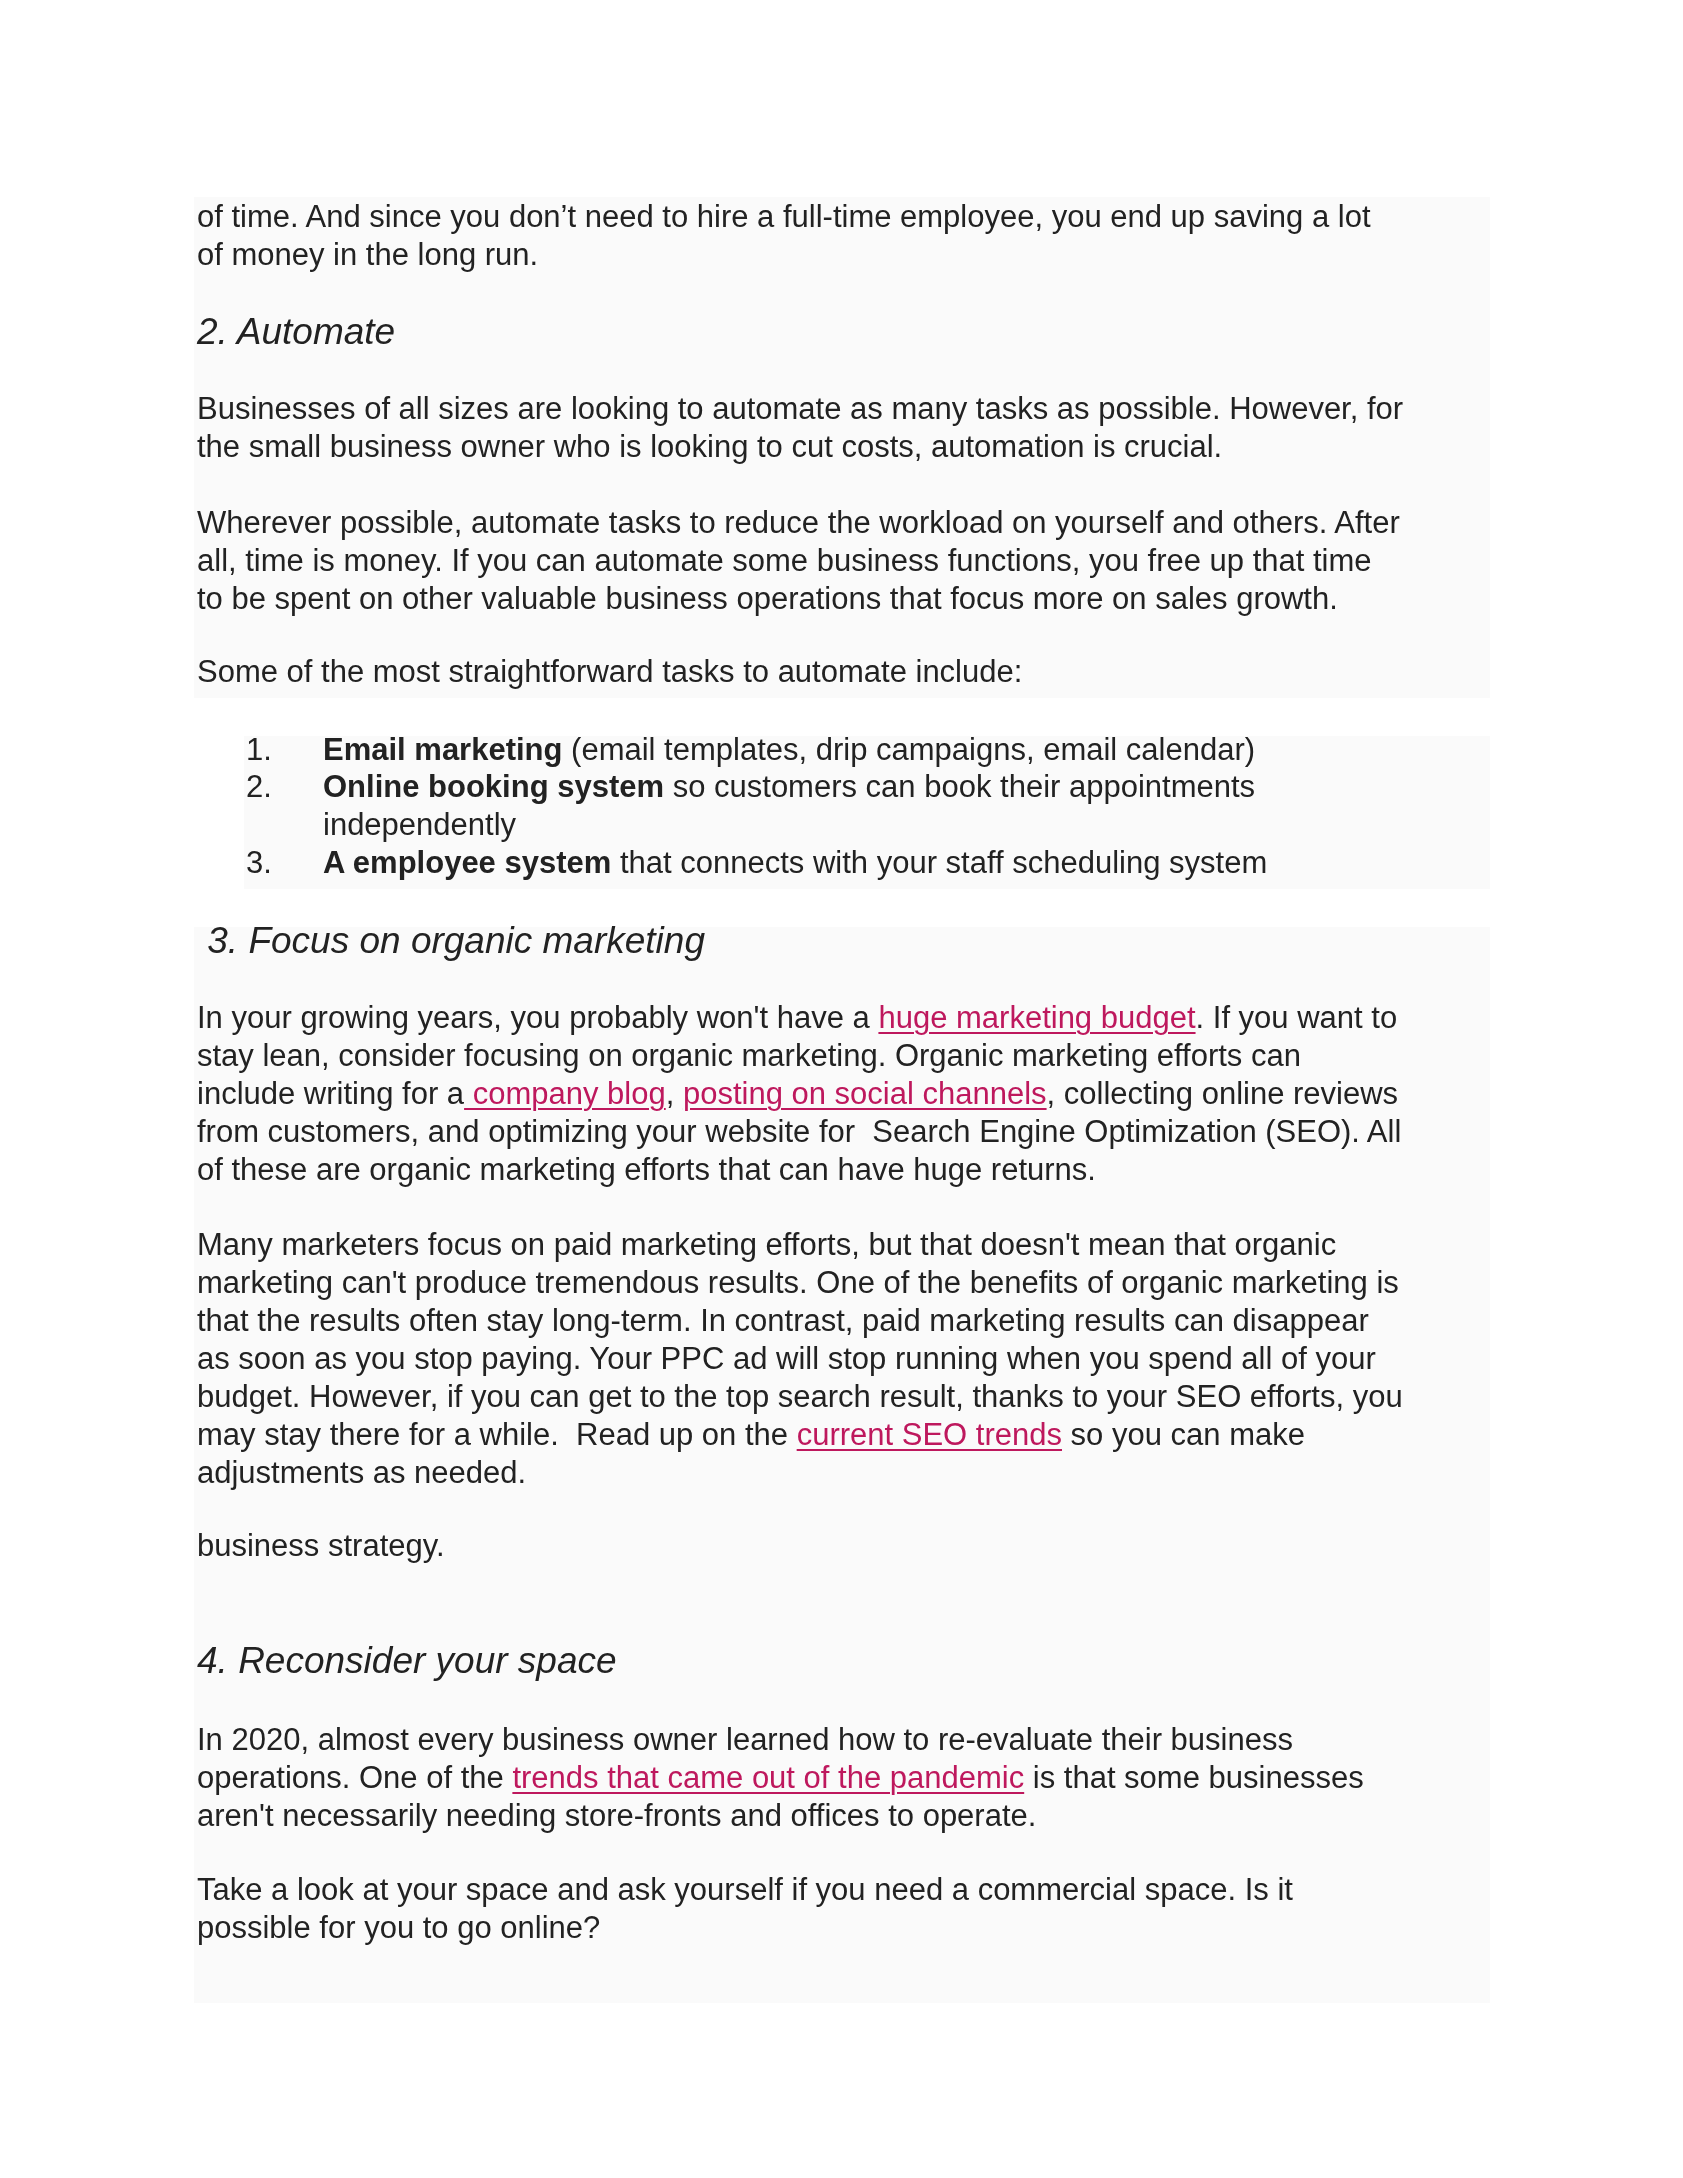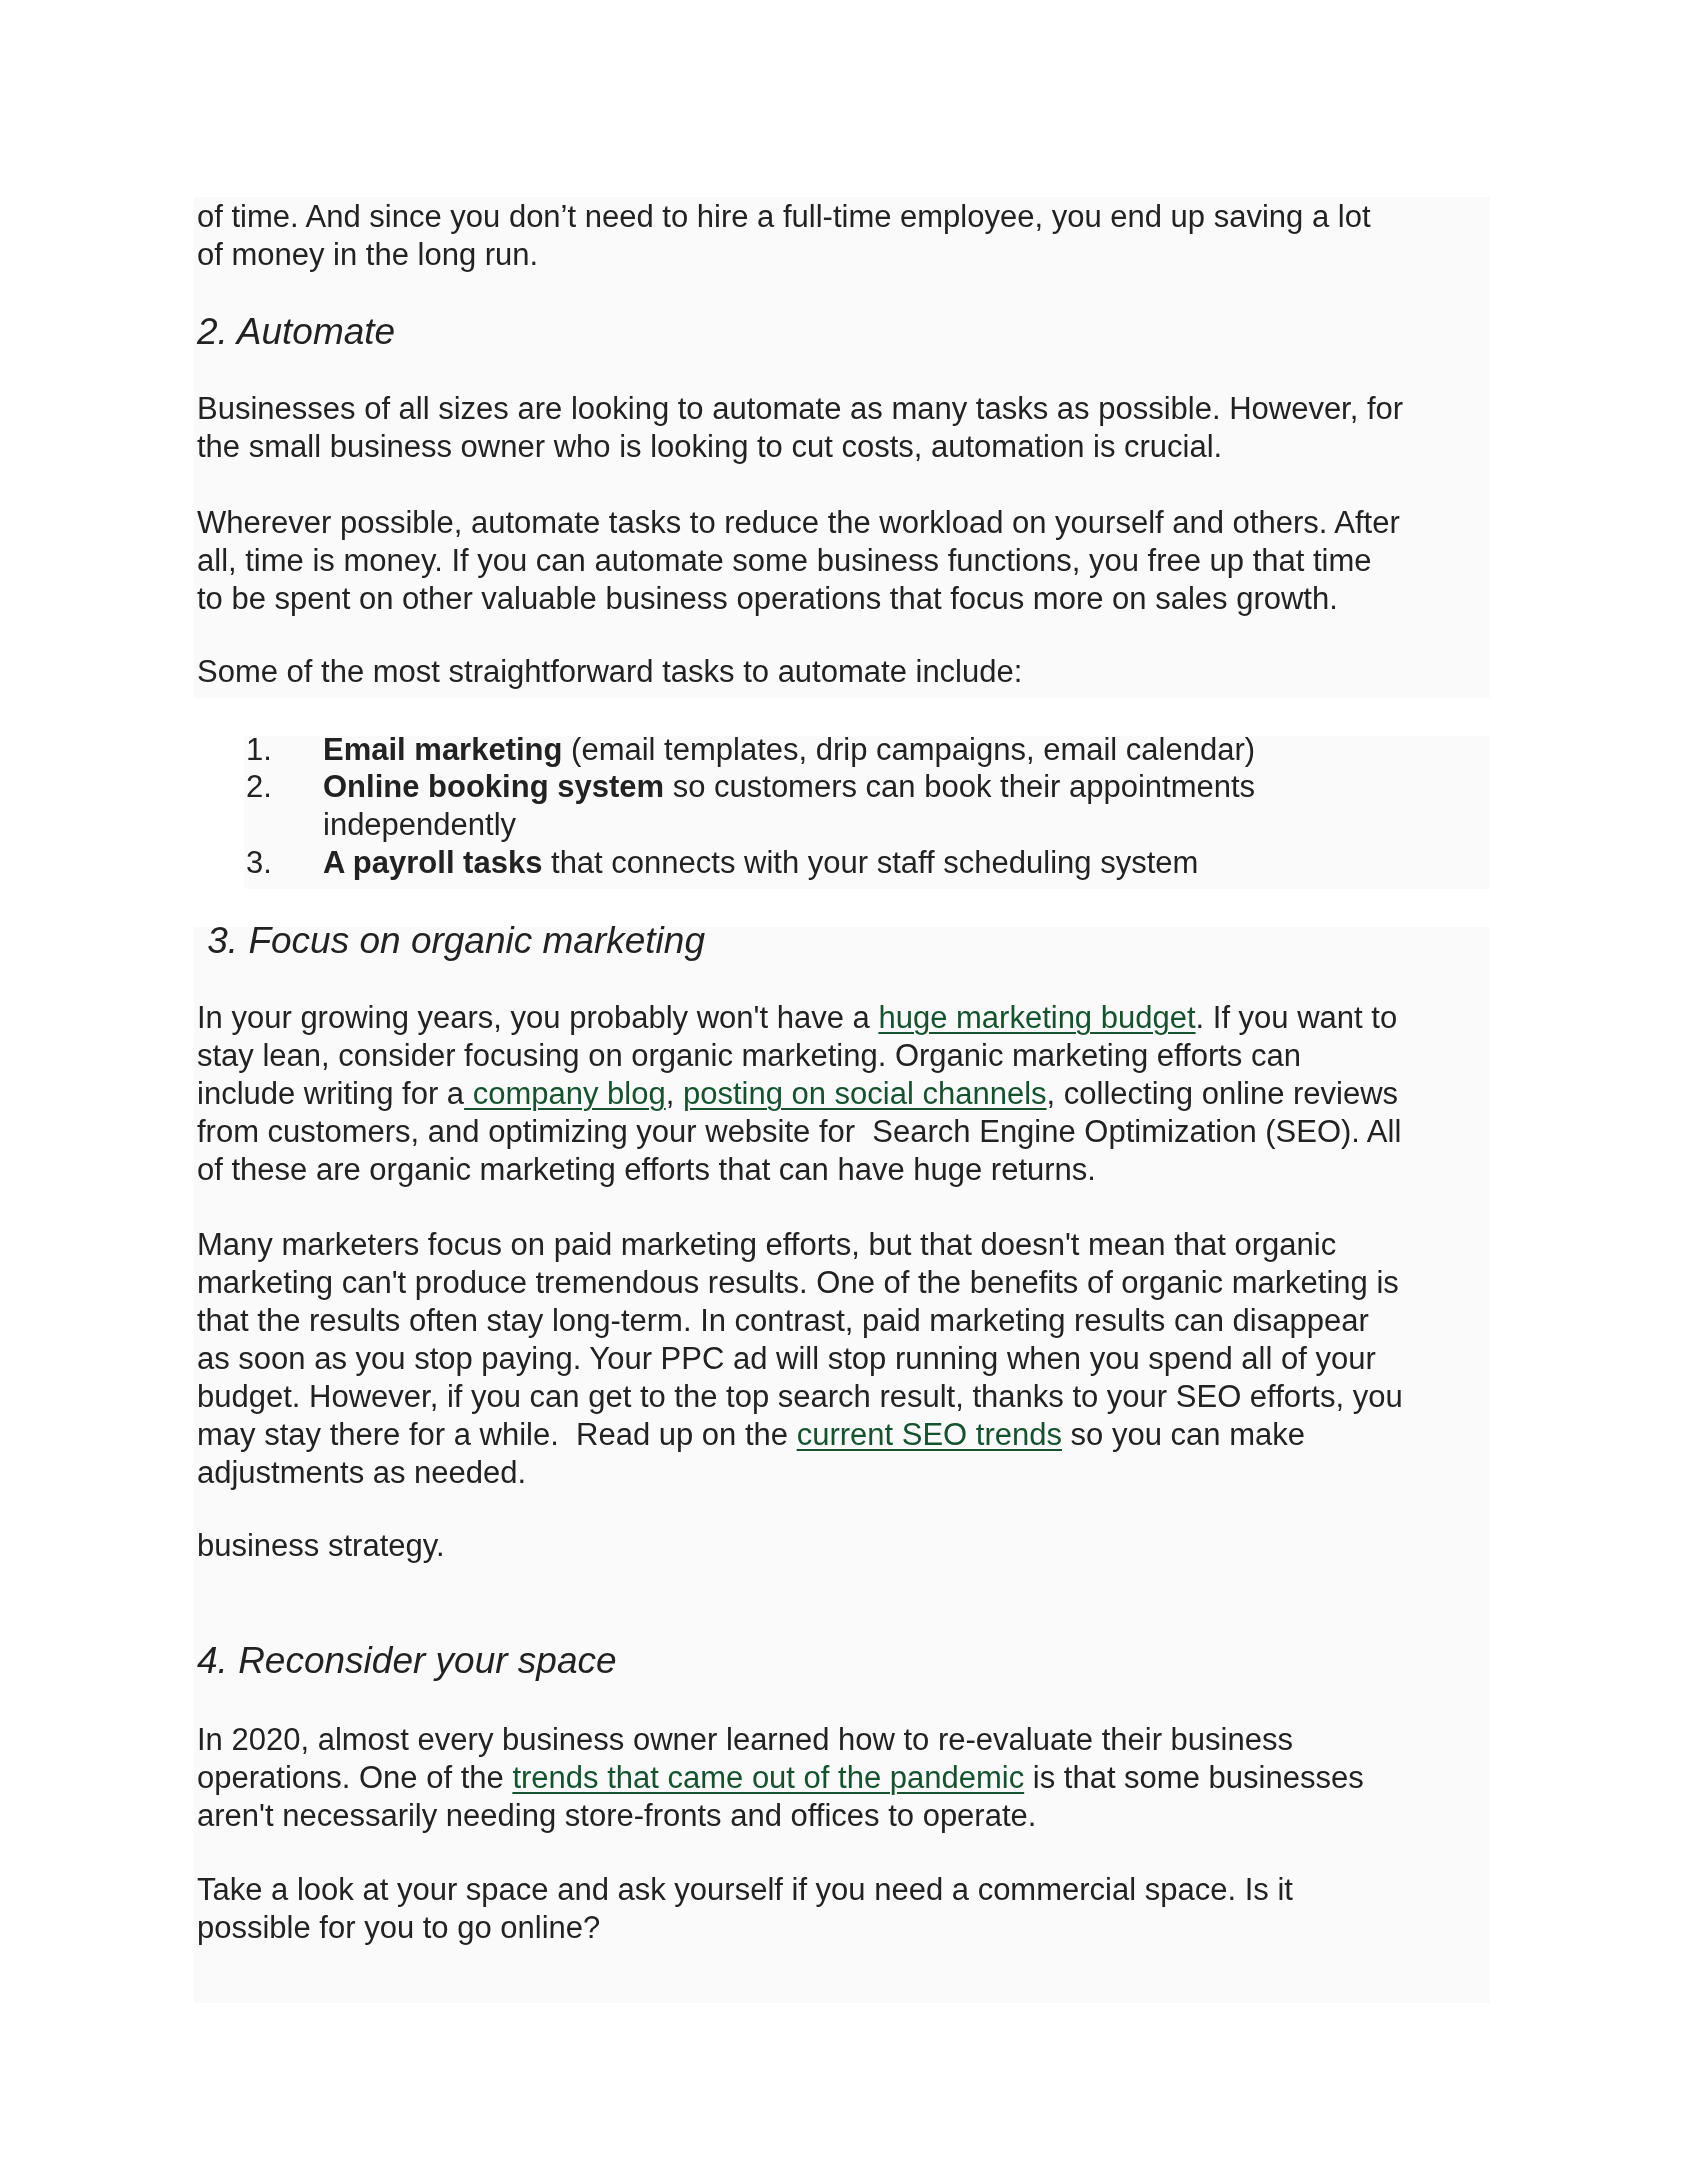--- a/index.html
+++ b/index.html
@@ -2,21 +2,21 @@
 <html><head>
 <meta charset="utf-8">
 <style>
   html, body { margin:0; padding:0; background:#ffffff; }
   body { width:1683px; height:2178px; position:relative; overflow:hidden;
          font-family:"Liberation Sans", sans-serif; color:#222222; }
   .band { position:absolute; background:#fafafa; }
   .blk { position:absolute; left:197px; width:1297px; font-size:31px; line-height:38px; margin:0; white-space:nowrap; }
   .h { position:absolute; left:197px; font-size:37px; line-height:44px; margin:0; font-weight:normal; white-space:nowrap;font-style:italic; }
   .line { display:block; height:38px; }
-  a { color:#14532d; text-decoration:underline; text-decoration-thickness:2px; text-underline-offset:4px; }
+  a { color:#be185d; text-decoration:underline; text-decoration-thickness:2px; text-underline-offset:4px; }
   b { font-weight:bold; }
   .li { position:absolute; font-size:31px; line-height:38px; white-space:nowrap; }
   .num { position:absolute; left:246px; width:40px; }
   .ltxt { position:absolute; left:295px;margin-left:28px; }
 </style>
 </head>
 <body>
 
 <div class="band" style="left:194px;top:197px;width:1296px;height:501px;"></div>
 <div class="band" style="left:244px;top:736px;width:1246px;height:153px;"></div>
@@ -51,21 +51,21 @@
   </div>
   <div class="li" style="top:768px;left:0;">
     <span class="num">2.</span>
     <span class="ltxt"><b>Online booking system</b><span> so customers can book their appointments</span></span>
   </div>
   <div class="li" style="top:806px;left:0;">
     <span class="ltxt">independently</span>
   </div>
   <div class="li" style="top:844px;left:0;">
     <span class="num">3.</span>
-    <span class="ltxt"><b>A payroll tasks</b><span> that connects with your staff scheduling system</span></span>
+    <span class="ltxt"><b>A employee system</b><span> that connects with your staff scheduling system</span></span>
   </div>
 </div>
 
 <h2 class="h" style="top:919px;white-space:pre;"> 3. Focus on organic marketing</h2>
 
 <p class="blk" style="top:999px;">
   <span class="line"><span>In your growing years, you probably won't have a </span><a href="#">huge marketing budget</a><span>. If you want to</span></span>
   <span class="line">stay lean, consider focusing on organic marketing. Organic marketing efforts can</span>
   <span class="line" style="white-space:pre;"><span>include writing for a</span><a href="#"> company blog</a><span>, </span><a href="#">posting on social channels</a><span>, collecting online reviews</span></span>
   <span class="line" style="white-space:pre;">from customers, and optimizing your website for  Search Engine Optimization (SEO). All</span>

